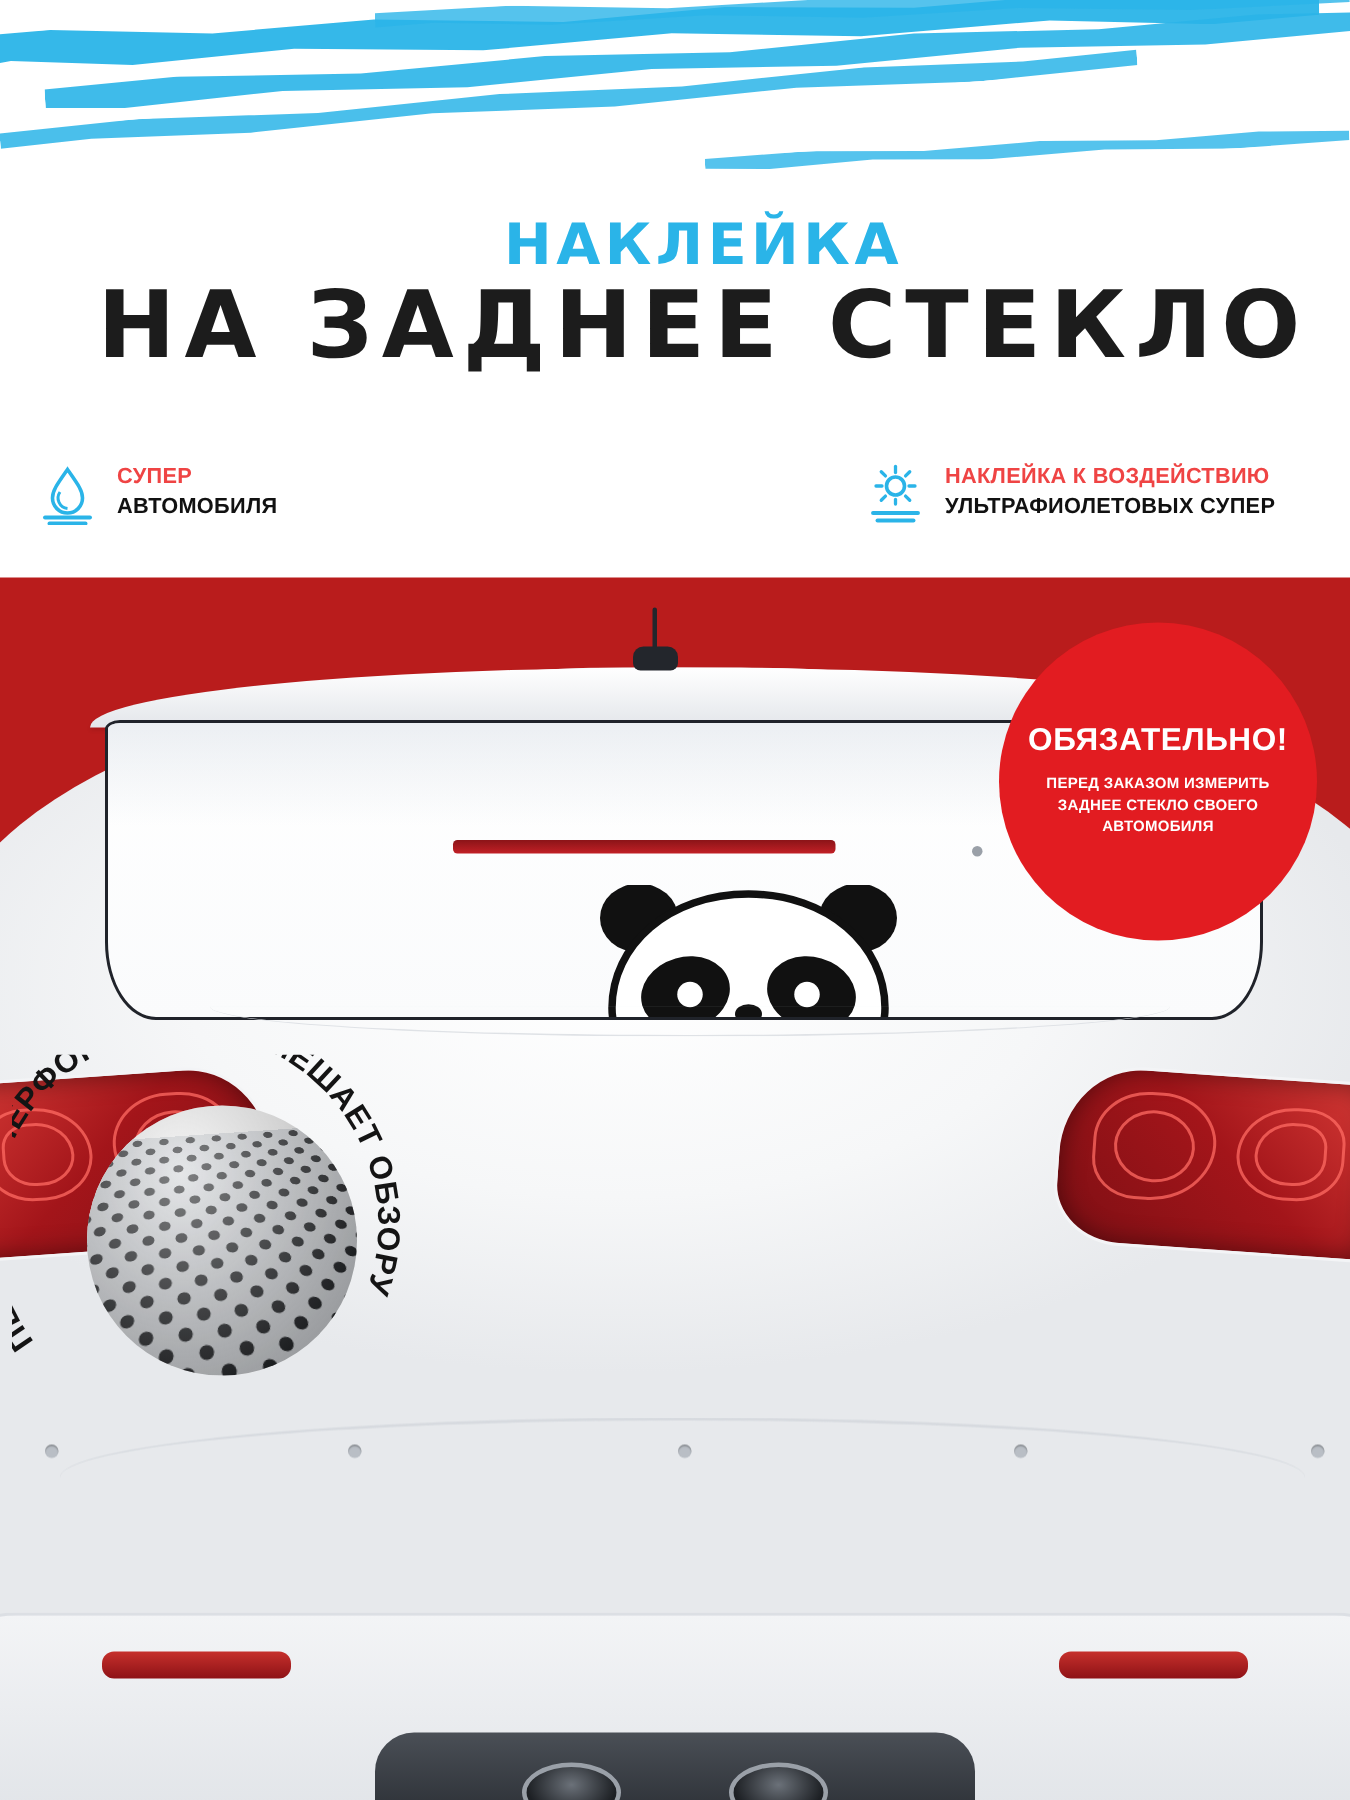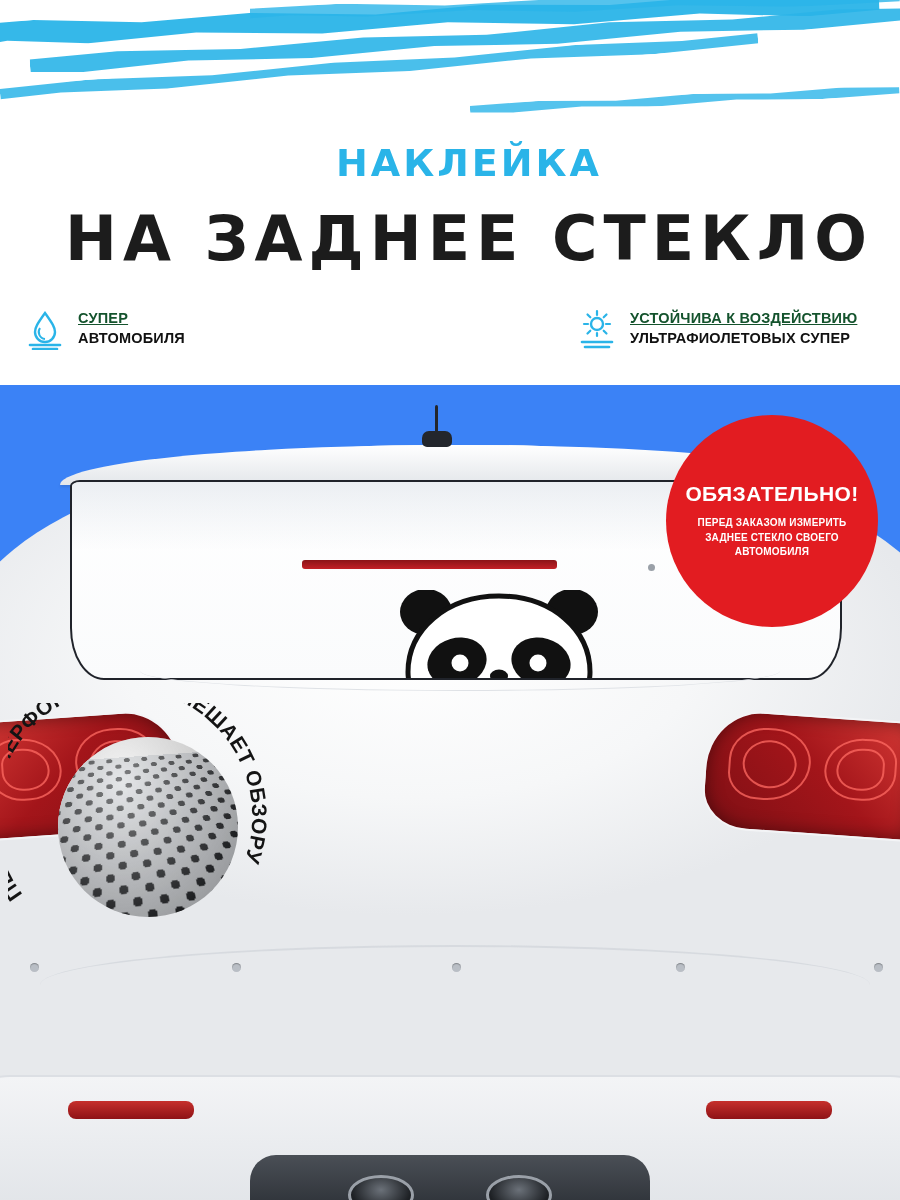--- a/index.html
+++ b/index.html
@@ -43,53 +43,53 @@
   .headline-wrap { position: absolute; top: 144px; left: 0; width: 900px; text-align: center; padding-left: 38px; }
   .headline-top {
     font-family: "DejaVu Sans", sans-serif;
     font-weight: bold;
     font-size: 38px;
     letter-spacing: 3px;
     color: #2ab4e8;
     line-height: 1;
   }
   .headline-main {
-    margin-top: 26px;
+    margin-top: 4px;
     font-family: "DejaVu Sans", sans-serif;
     font-weight: bold;
     font-size: 62px;
     letter-spacing: 6px;
     color: #1c1c1c;
     line-height: 1;
   }
 
   
   .features {
     position: absolute;
     top: 308px; left: 0;
     width: 900px;
     display: flex;
     justify-content: space-between;
     padding: 0 24px;
   }
   .feature { display: flex; align-items: center; gap: 12px; width: 300px; }
   .feature .icon { flex: 0 0 auto; width: 42px; height: 42px; }
   .feature .txt { font-size: 14.5px; font-weight: bold; color: #111; line-height: 1.35; letter-spacing: .2px; }
-  .feature .txt .l1 { color: #14532d; text-decoration: underline; }
+  .feature .txt .l1 { color: #ef4444; }
   .feature.f1 { width: 230px; }
   .feature.f2 { width: 300px; }
   .feature.f3 { width: 280px; }
 
   
   .car-area {
     position: absolute;
     top: 385px; left: 0;
     width: 900px; height: 815px;
     overflow: hidden;
-    background: #3b82f6;
+    background: #b91c1c;
   }
   
   .body-grad {
     position: absolute; left: -40px; top: 60px; width: 990px; height: 760px;
     background:
       radial-gradient(ellipse 520px 260px at 450px 210px, #ffffff 0%, #f6f7f8 55%, #e7e9ec 100%),
       linear-gradient(#fbfbfc, #eceef1);
     border-radius: 46% 46% 12% 12% / 26% 26% 8% 8%;
   }
   .roofline {
@@ -261,21 +261,21 @@
             <path d="M11.5 6.5 l2.8 2.8"></path>
               <path d="M27.7 22.7 l2.8 2.8"></path>
             <path d="M30.5 6.5 l-2.8 2.8"></path>
               <path d="M14.3 22.7 l-2.8 2.8"></path>
           </g>
           <path d="M6 34 h30" stroke="#2ab4e8" stroke-width="2.6" stroke-linecap="round"></path>
           <path d="M9 39 h24" stroke="#2ab4e8" stroke-width="2.6" stroke-linecap="round"></path>
         </svg>
       </span>
       <span class="txt">
-        <span class="l1">УСТОЙЧИВА К ВОЗДЕЙСТВИЮ</span><br>
+        <span class="l1">НАКЛЕЙКА К ВОЗДЕЙСТВИЮ</span><br>
         <span>УЛЬТРАФИОЛЕТОВЫХ СУПЕР</span>
       </span>
     </div>
 
   </div>
 
   <div class="car-area">
     <div class="body-grad"></div>
     <div class="roofline"></div>
 

